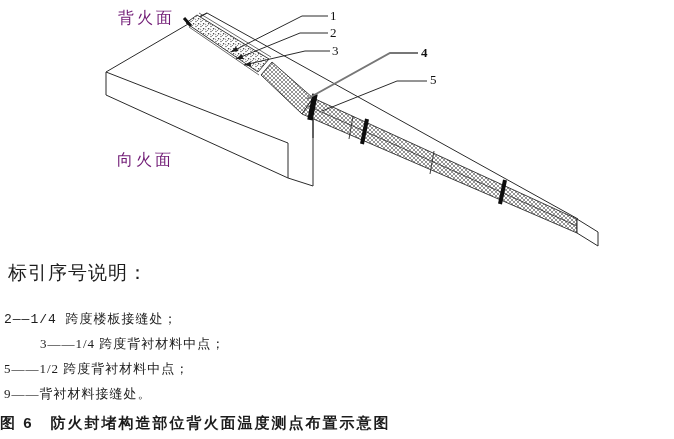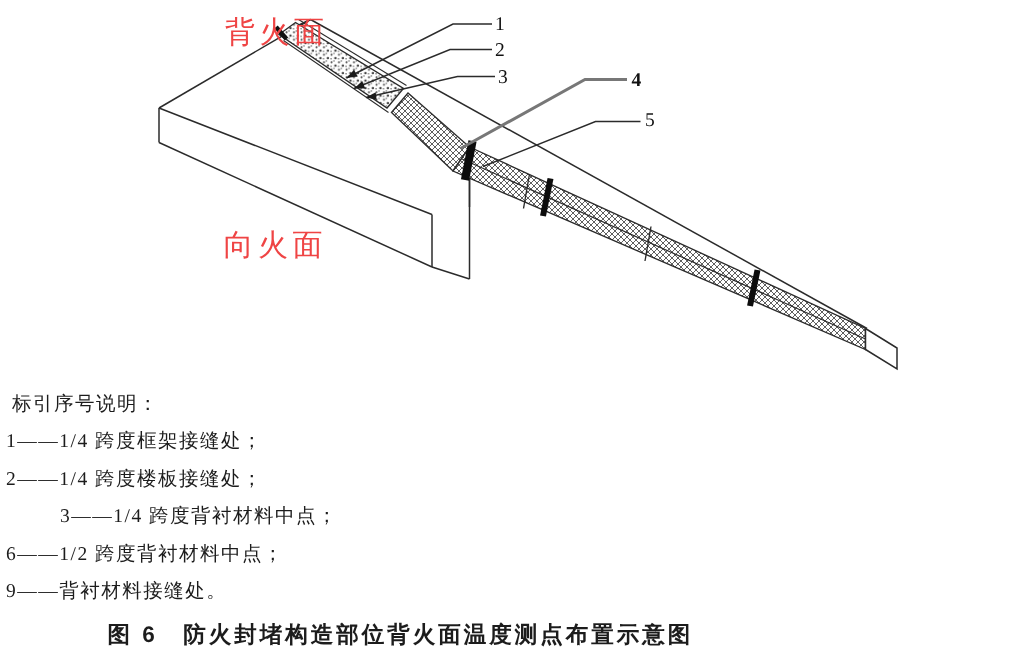--- a/index.html
+++ b/index.html
@@ -1,26 +1,26 @@
 <!DOCTYPE html>
 <html><head>
 <meta charset="utf-8">
 <style>
   html,body{margin:0;padding:0;background:#fff;}
   body{width:674px;height:439px;overflow:hidden;
        font-family:"Liberation Serif","DejaVu Serif",serif;color:#1c1c1c;}
   .figure{position:relative;width:674px;height:439px;}
   svg.linework{position:absolute;left:0;top:0;}
   .abs{position:absolute;white-space:nowrap;}
-  .face-label{font-size:20px;letter-spacing:3px;color:#ef4444;margin-left:32px;}
+  .face-label{font-size:16px;letter-spacing:3px;color:#701a75;}
   .callout{font-size:13px;color:#111;}
   .callout.bold{font-weight:bold;}
-  .legend-title{left:8px;top:260px;font-size:13px;letter-spacing:1px;}
+  .legend-title{left:8px;top:260px;font-size:19px;letter-spacing:1px;}
   .legend-item{left:4px;font-size:13px;letter-spacing:1px;}
-  .caption{left:0;top:414px;width:534px;text-align:center;
+  .caption{left:0;top:414px;width:534px;
            font-size:15px;font-weight:bold;letter-spacing:2px;
            font-family:"Liberation Sans","DejaVu Sans",sans-serif;}
 </style>
 </head>
 <body>
 
 <div class="figure">
 
   <svg class="linework" width="674" height="439" viewBox="0 0 674 439">
     <defs>
@@ -100,20 +100,19 @@
   <div class="abs face-label" style="left:118px;top:8px;">背火面</div>
   <div class="abs face-label" style="left:117px;top:150px;">向火面</div>
 
   <div class="abs callout" style="left:330px;top:8px;">1</div>
   <div class="abs callout" style="left:330px;top:25px;">2</div>
   <div class="abs callout" style="left:332px;top:43px;">3</div>
   <div class="abs callout bold" style="left:421px;top:45px;">4</div>
   <div class="abs callout" style="left:430px;top:72px;">5</div>
 
   <div class="abs legend-title">标引序号说明：</div>
-  <div class="abs legend-item" style="top:285px;">1——1/4 跨度框架接缝处；</div>
-  <div class="abs legend-item" style="top:310px;">2——1/4 跨度楼板接缝处；</div>
+  <div class="abs legend-item" style="top:310px;font-family:Liberation Mono, monospace;">2——1/4 跨度楼板接缝处；</div>
   <div class="abs legend-item" style="top:335px;margin-left:36px;">3——1/4 跨度背衬材料中点；</div>
-  <div class="abs legend-item" style="top:360px;">6——1/2 跨度背衬材料中点；</div>
+  <div class="abs legend-item" style="top:360px;">5——1/2 跨度背衬材料中点；</div>
   <div class="abs legend-item" style="top:385px;">9——背衬材料接缝处。</div>
 
   <div class="abs caption">图 6　防火封堵构造部位背火面温度测点布置示意图</div>
 </div>
 
 </body></html>

